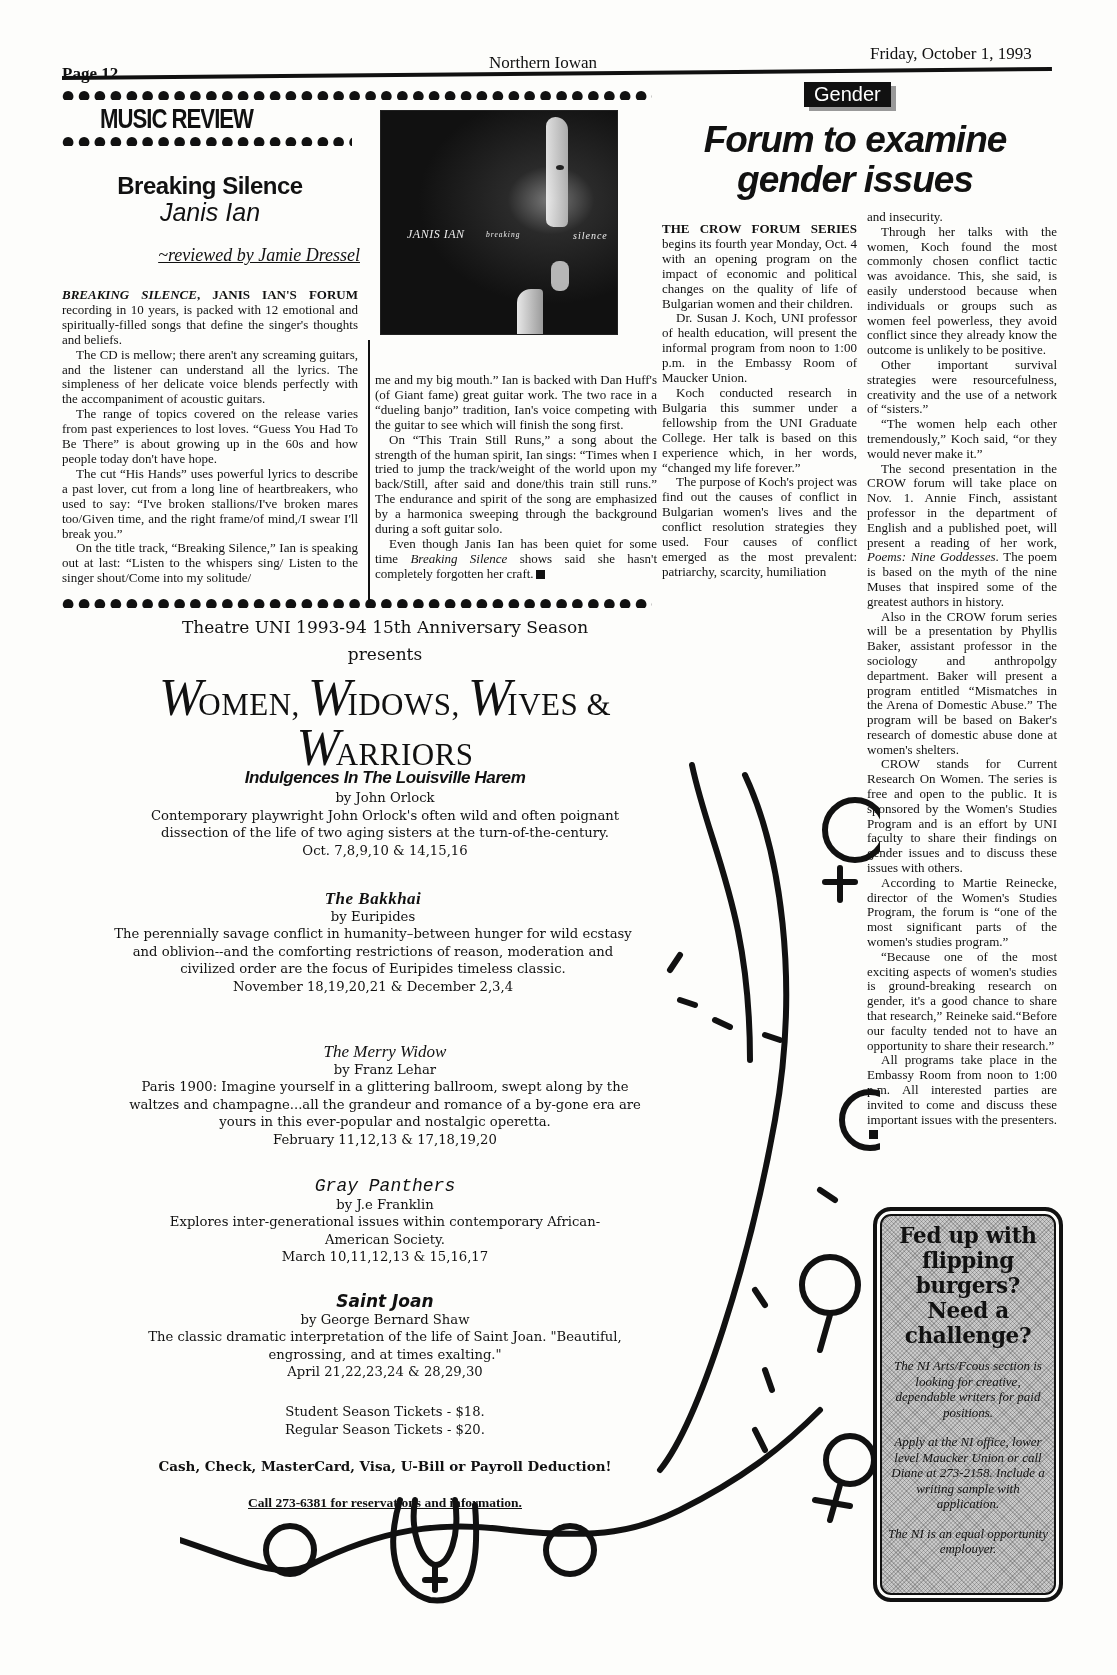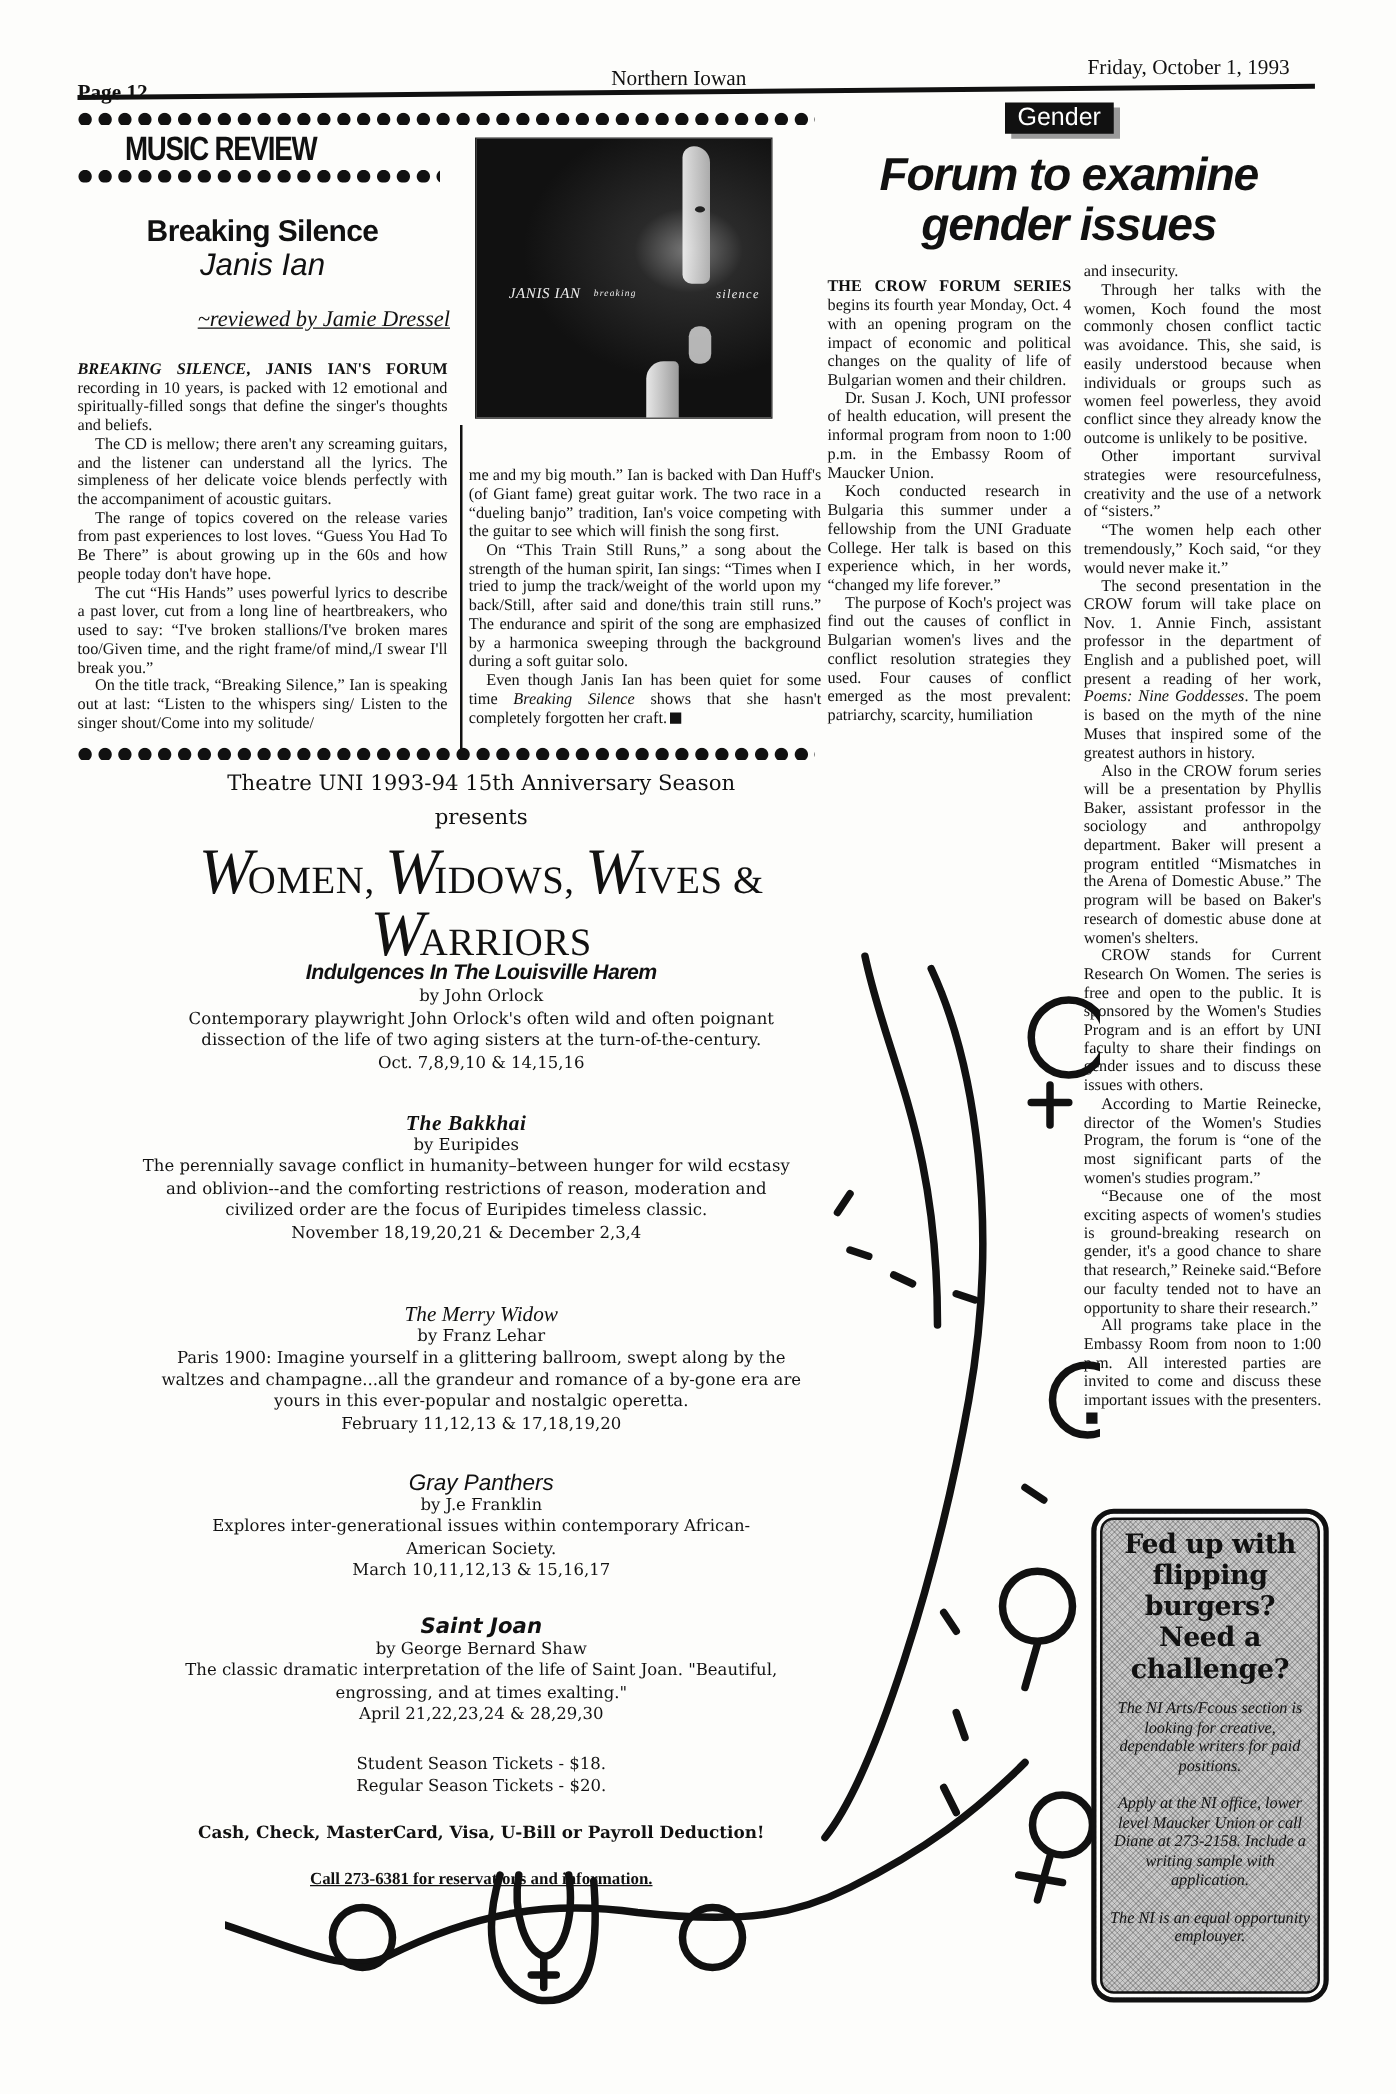--- a/index.html
+++ b/index.html
@@ -28,39 +28,39 @@
   .lead { font-weight: bold; }
   .end-mark { display: inline-block; width: 9px; height: 9px; background: #111; vertical-align: -1px; margin-left: 2px; }
 
   .cd { left: 380px; top: 110px; width: 238px; height: 225px; background: radial-gradient(ellipse at 72% 40%, #7a7a7a 0%, #2a2a2a 18%, #111 55%); border: 1px solid #222; overflow: hidden; }
   .cd-face { position: absolute; left: 165px; top: 6px; width: 22px; height: 110px; background: linear-gradient(90deg, #f5f5f5, #bbb); border-radius: 10px 14px 6px 8px; opacity: .9; }
   .cd-face2 { position: absolute; left: 170px; top: 150px; width: 18px; height: 30px; background: #ddd; border-radius: 8px; opacity: .8; }
   .cd-shoulder { position: absolute; left: 136px; top: 178px; width: 26px; height: 48px; background: linear-gradient(90deg,#fff,#aaa); border-radius: 14px 4px 0 0; opacity: .9; }
   .cd-eye { position: absolute; left: 175px; top: 54px; width: 8px; height: 5px; background: #222; border-radius: 50%; }
   .cd-text { position: absolute; top: 116px; color: #eee; font-style: italic; font-family: "Liberation Serif", serif; }
   .cd-artist { left: 26px; font-size: 12px; letter-spacing: 0.5px; }
-  .cd-breaking { left: 94px; font-size: 7.5px; letter-spacing: 1px; top: 119px; }
+  .cd-breaking { left: 105px; font-size: 7.5px; letter-spacing: 1px; top: 119px; }
   .cd-silence { left: 192px; font-size: 10px; letter-spacing: 1px; top: 119px; }
 
   
   .tag { left: 804px; top: 82px; background: #111; color: #fff; font-family: "Liberation Sans", sans-serif; font-size: 20px; padding: 1px 10px 1px 10px; box-shadow: 5px 4px 0 #999; }
   .headline { left: 651px; width: 408px; text-align: center; font-family: "Liberation Sans", sans-serif; font-style: italic; font-weight: bold; font-size: 37px; letter-spacing: -1px; line-height: 40px; }
 
   
   .theatre { left: 100px; width: 570px; text-align: center; font-family: "DejaVu Serif", serif; }
   .t-season { top: 617px; font-size: 17px; }
   .t-presents { top: 644px; font-size: 17px; }
   .t-big { font-family: "Liberation Serif", serif; font-size: 31px; letter-spacing: 0.5px; }
   .t-big .W { font-family: "Liberation Serif", serif; font-style: italic; font-size: 52px; font-weight: normal; letter-spacing: -8px; margin-right: 4px; }
   .t-indul { top: 768px; font-family: "Liberation Sans", sans-serif; font-weight: bold; font-style: italic; font-size: 17px; letter-spacing: -0.4px; }
   .t-body { font-size: 13.2px; line-height: 17.5px; }
   .play-title { font-size: 17px; }
   .pt-bakkhai { font-family: "Liberation Serif", serif; font-weight: bold; font-style: italic; letter-spacing: 0.5px; }
   .pt-merry { font-family: "Liberation Serif", serif; font-style: italic; }
-  .pt-gray { font-family: Liberation Sans, sans-serif; font-style: italic; font-size: 18px; }
+  .pt-gray { font-family: Liberation Mono, monospace; font-style: italic; font-size: 18px; }
   .pt-joan { font-family: "DejaVu Sans", sans-serif; font-weight: bold; font-style: italic; font-size: 17px; }
   .t-pay { font-weight: bold; font-size: 13.5px; }
   .t-call { font-weight: bold; font-size: 13.5px; text-decoration: underline; font-family: "Liberation Serif", serif; }
 
   
   .adbox { left: 873px; top: 1207px; width: 190px; height: 395px; border: 4px solid #111; border-radius: 18px; background-color: #c9c9c9;
            background-image: repeating-linear-gradient(45deg, rgba(0,0,0,.18) 0 1px, transparent 1px 3px), repeating-linear-gradient(-45deg, rgba(0,0,0,.18) 0 1px, transparent 1px 3px);
            box-shadow: inset 0 0 0 3px #fdfdfb, inset 0 0 0 5px #111; text-align: center; padding: 12px 8px; }
   .ad-head { font-family: "DejaVu Serif", serif; font-weight: bold; font-size: 21.5px; line-height: 25px; letter-spacing: -0.3px; }
   .ad-body { font-family: "Liberation Serif", serif; font-style: italic; font-size: 13px; line-height: 15.5px; margin-top: 10px; }
@@ -97,21 +97,21 @@
   <p>The CD is mellow; there aren't any screaming guitars, and the listener can understand all the lyrics. The simpleness of her delicate voice blends perfectly with the accompaniment of acoustic guitars.</p>
   <p>The range of topics covered on the release varies from past experiences to lost loves. “Guess You Had To Be There” is about growing up in the 60s and how people today don't have hope.</p>
   <p>The cut “His Hands” uses powerful lyrics to describe a past lover, cut from a long line of heartbreakers, who used to say: “I've broken stallions/I've broken mares too/Given time, and the right frame/of mind,/I swear I'll break you.”</p>
   <p>On the title track, “Breaking Silence,” Ian is speaking out at last: “Listen to the whispers sing/ Listen to the singer shout/Come into my solitude/</p>
 </div>
 <div class="abs" style="left:368px; top:340px; width:2px; height:265px; background:#111;"></div>
 
 <div class="abs col" style="left:375px; top:373px; width:282px;">
   <p class="noind">me and my big mouth.” Ian is backed with Dan Huff's (of Giant fame) great guitar work. The two race in a “dueling banjo” tradition, Ian's voice competing with the guitar to see which will finish the song first.</p>
   <p>On “This Train Still Runs,” a song about the strength of the human spirit, Ian sings: “Times when I tried to jump the track/weight of the world upon my back/Still, after said and done/this train still runs.” The endurance and spirit of the song are emphasized by a harmonica sweeping through the background during a soft guitar solo.</p>
-  <p><span>Even though Janis Ian has been quiet for some time </span><i>Breaking Silence</i><span> shows that she hasn't completely forgotten her craft.</span><span class="end-mark"></span></p>
+  <p><span>Even though Janis Ian has been quiet for some time </span><i>Breaking Silence</i><span> shows said she hasn't completely forgotten her craft.</span><span class="end-mark"></span></p>
 </div>
 <div class="abs dots" style="left:62px; top:598px; width:590px;">●●●●●●●●●●●●●●●●●●●●●●●●●●●●●●●●●●●●●●●●●●●●●●●●●●●●●●●●●●●●●●●●●●●●●</div>
 
 <div class="abs tag">Gender</div>
 <div class="abs headline" style="top:120px;">Forum to examine</div>
 <div class="abs headline" style="top:160px;">gender issues</div>
 
 <div class="abs col" style="left:662px; top:222px; width:195px;">
   <p class="noind"><span class="lead">THE CROW FORUM SERIES</span><span> begins its fourth year Monday, Oct. 4 with an opening program on the impact of economic and political changes on the quality of life of Bulgarian women and their children.</span></p>
   <p>Dr. Susan J. Koch, UNI professor of health education, will present the informal program from noon to 1:00 p.m. in the Embassy Room of Maucker Union.</p>

